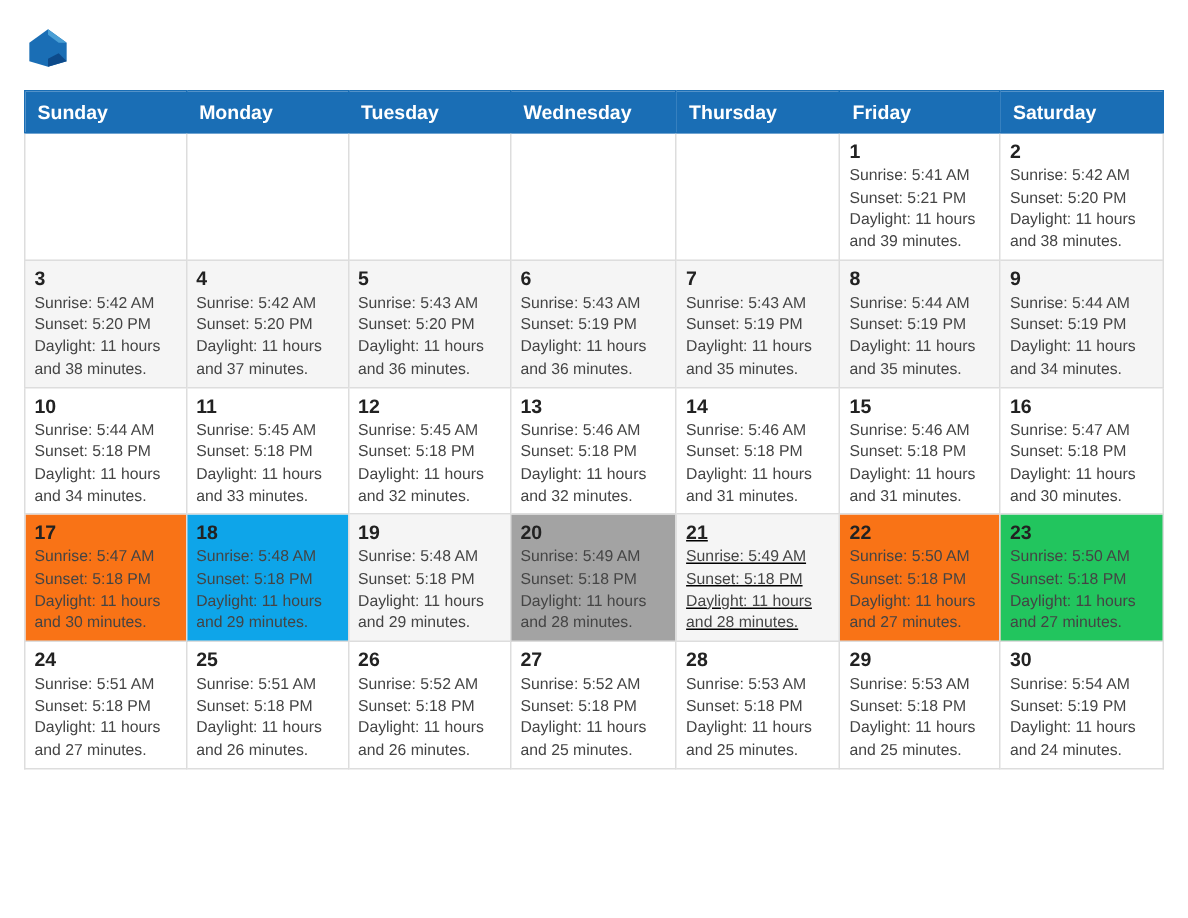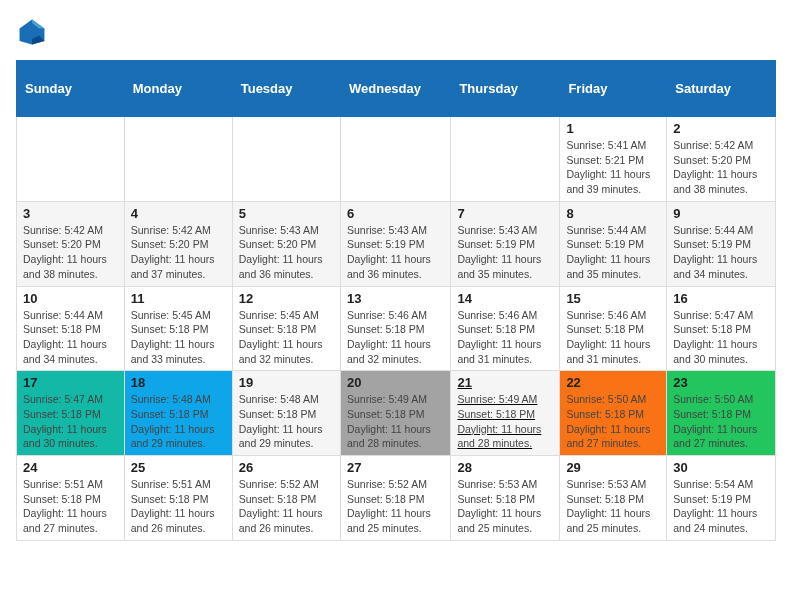--- a/index.html
+++ b/index.html
@@ -46,21 +46,21 @@
     }
     .calendar {
       width: 100%;
       border-collapse: collapse;
       font-size: 11px;
     }
     .calendar th {
       background: #1a6eb5;
       color: #fff;
       text-align: left;
-      padding: 20px 8px;
+      padding: 6px 8px;
       font-size: 13px;
       font-weight: bold;
       border: 1px solid #1a6eb5;
     }
     .calendar td {
       border: 1px solid #ddd;
       vertical-align: top;
       padding: 4px 6px;
       width: 113px;
       min-height: 80px;
@@ -236,21 +236,21 @@
         </td>
         <td>
           <span class="day-num">16</span>
           <div class="day-info">Sunrise: 5:47 AM
 Sunset: 5:18 PM
 Daylight: 11 hours
 and 30 minutes.</div>
         </td>
       </tr>
       <tr>
-        <td style="background: #14b8a6;">
+        <td style="background: #f97316;">
           <span class="day-num">17</span>
           <div class="day-info">Sunrise: 5:47 AM
 Sunset: 5:18 PM
 Daylight: 11 hours
 and 30 minutes.</div>
         </td>
         <td style="background: #0ea5e9;">
           <span class="day-num">18</span>
           <div class="day-info">Sunrise: 5:48 AM
 Sunset: 5:18 PM

